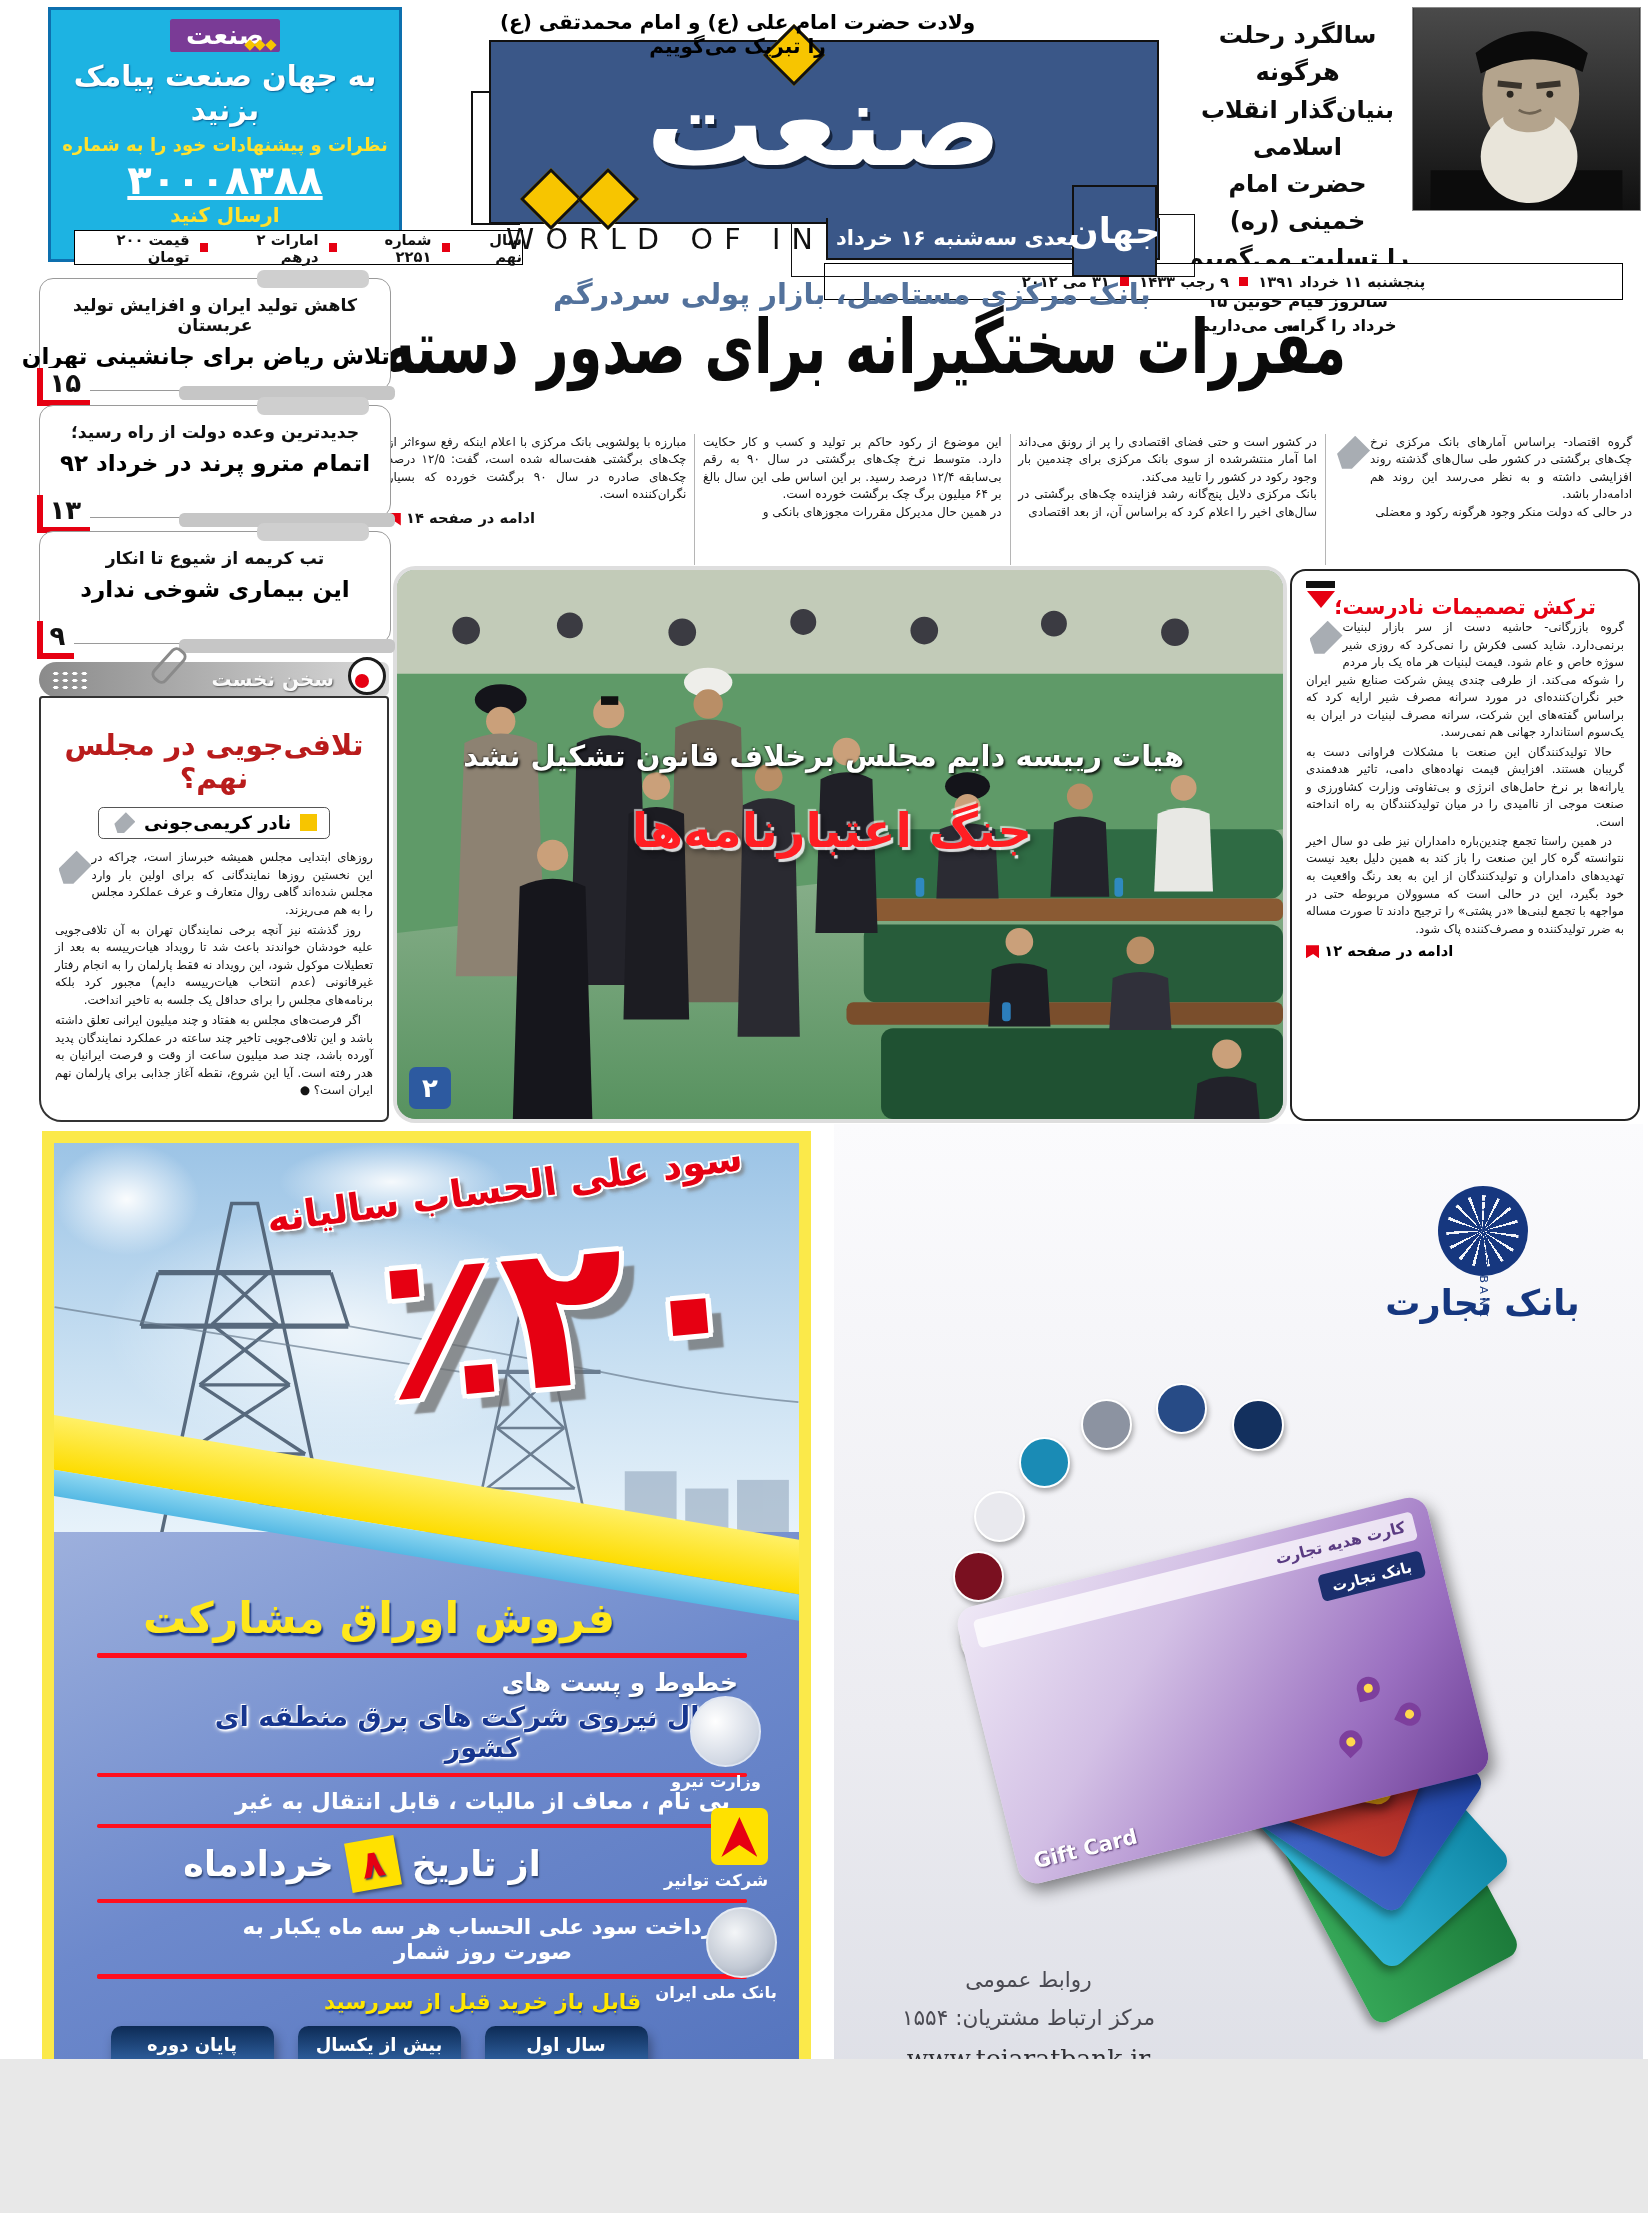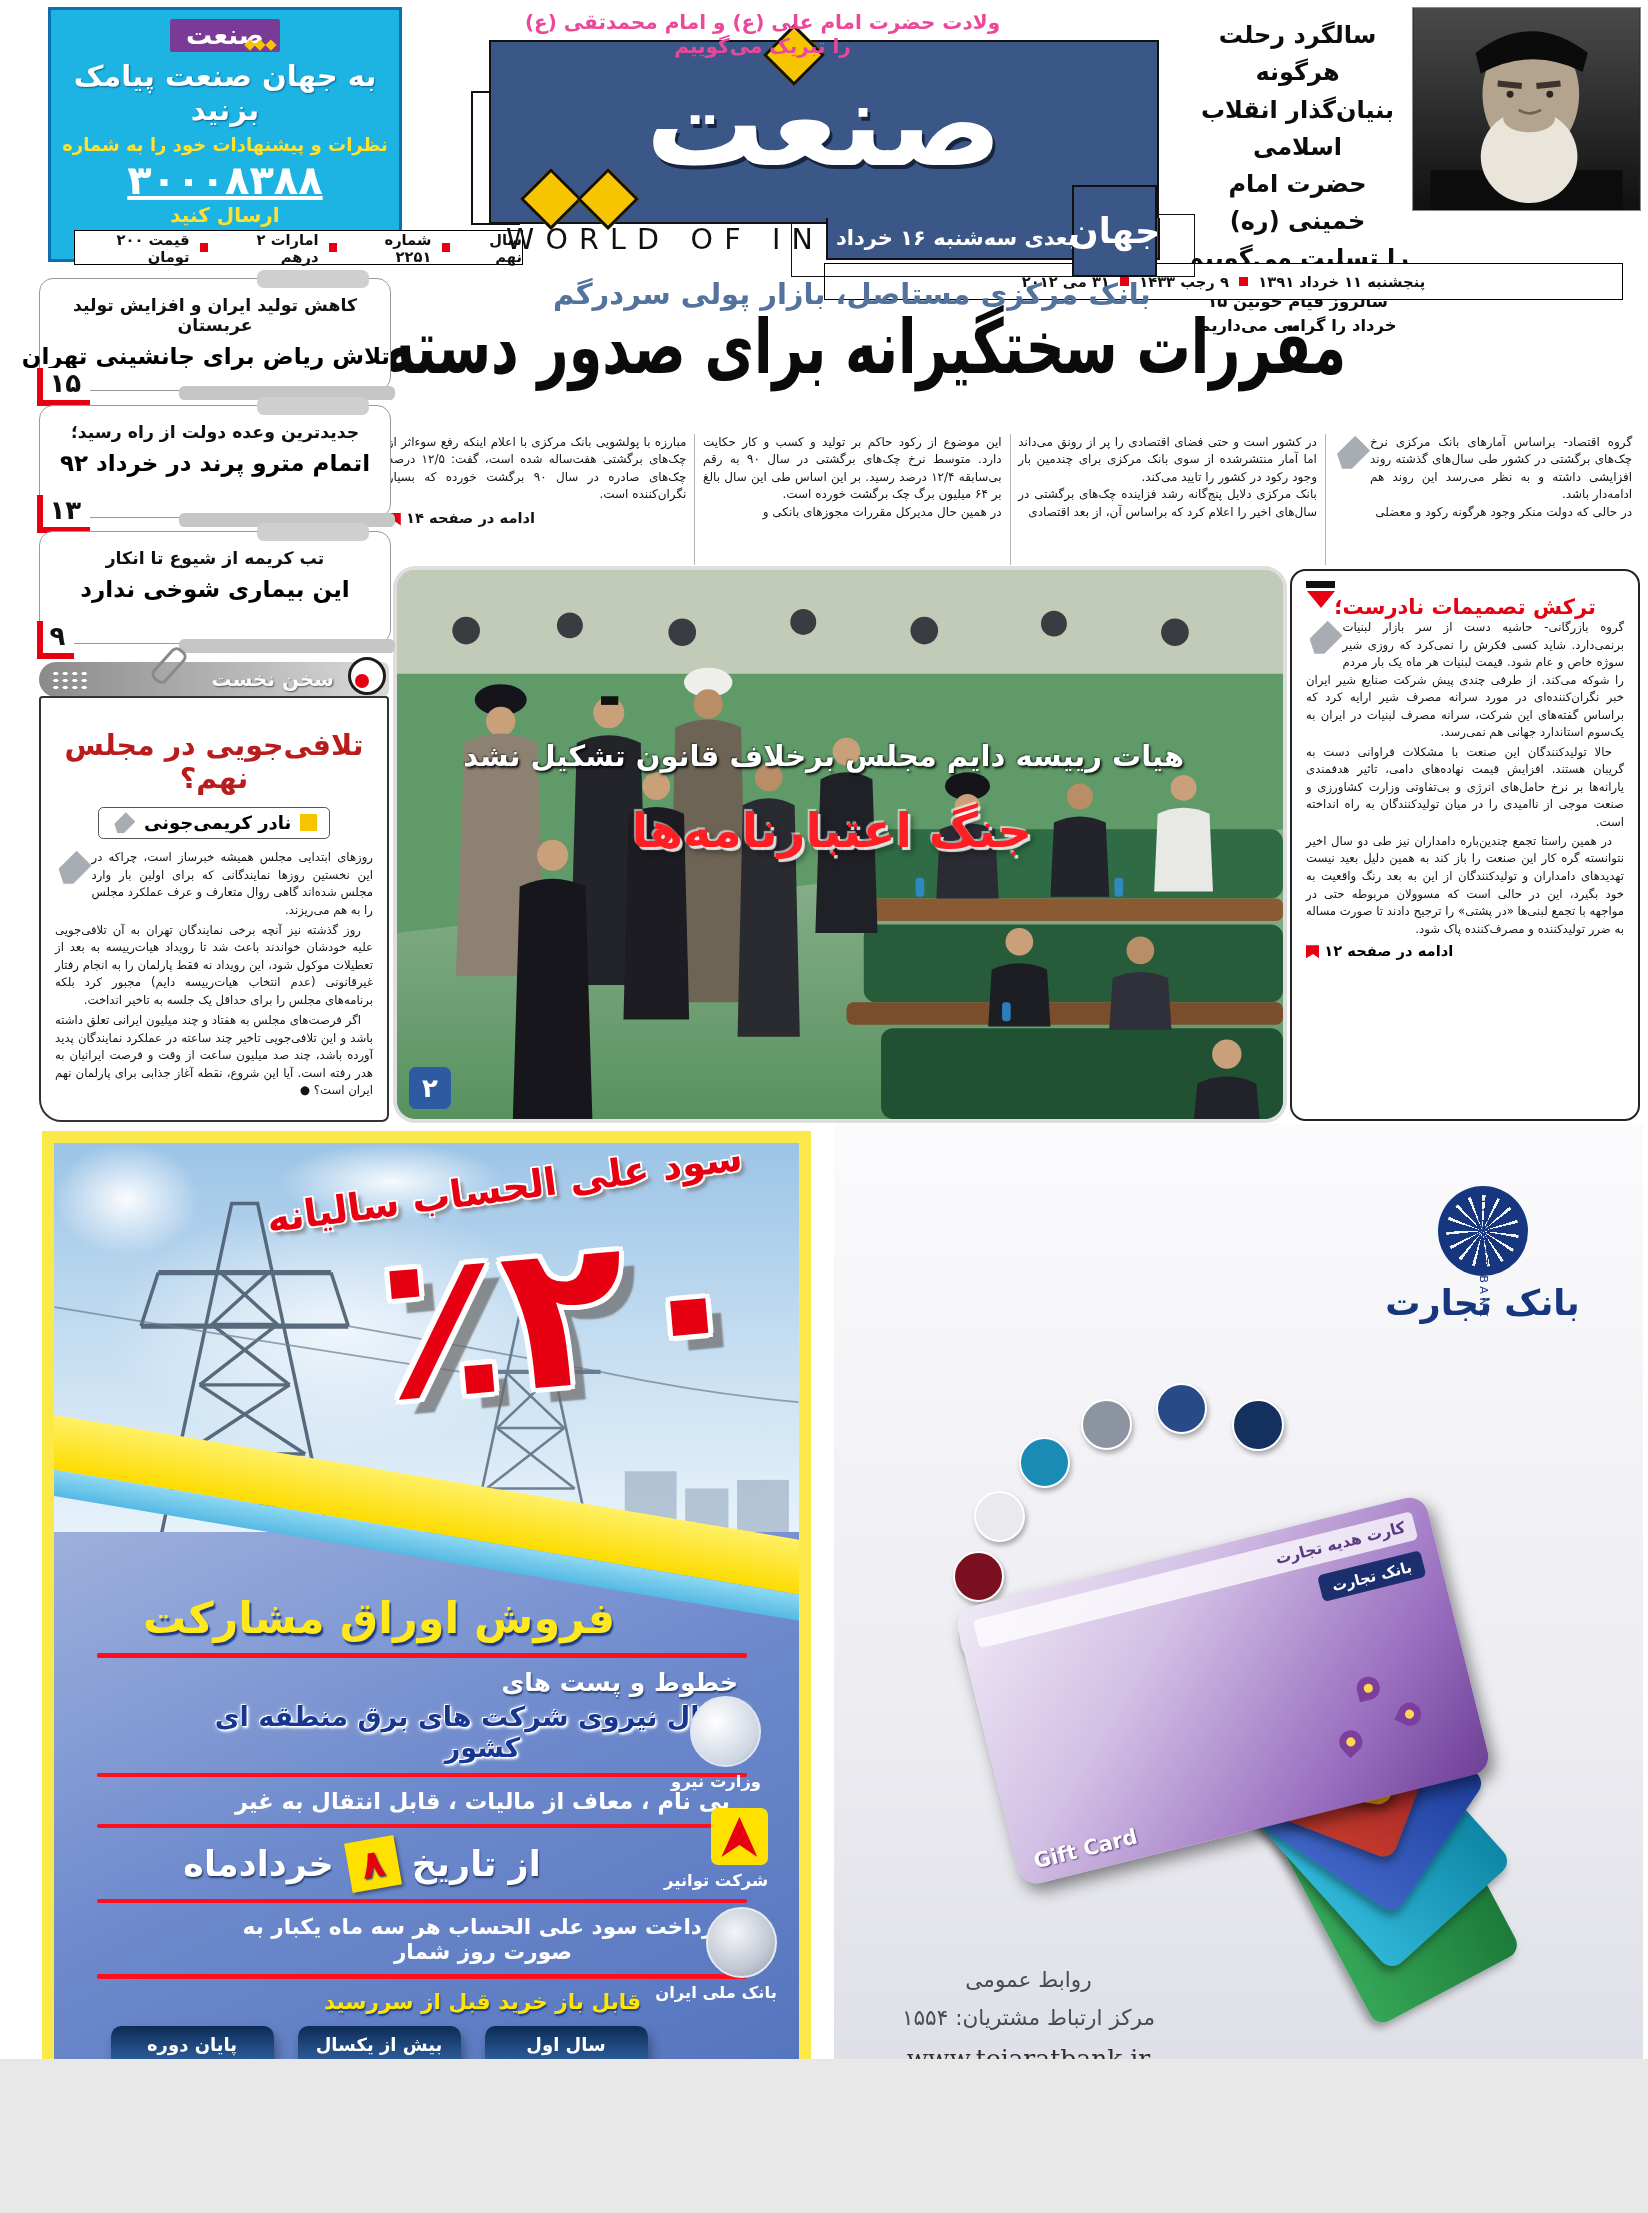--- a/index.html
+++ b/index.html
@@ -13,21 +13,21 @@
   .sms-logo{display:inline-block;margin-top:8.6px;background:#7a3b96;color:#fff;font-weight:bold;
             font-size:26px;padding:1.7px 15.6px;border-radius:2.6px;position:relative;}
   .sms-logo .dots{position:absolute;right:5.2px;bottom:3.5px;display:flex;gap:2.6px;}
   .sms-logo .dots i{width:7.8px;height:7.8px;background:#f7c500;transform:rotate(45deg);display:block;}
   .sms-l1{font-size:29px;font-weight:bold;margin-top:7px;text-shadow:0.9px 0.9px 1.7px #0b5d91;}
   .sms-l2{font-size:18px;font-weight:bold;color:#ffe12e;margin-top:7px;}
   .sms-num{font-size:40px;font-weight:bold;letter-spacing:3.5px;margin-top:1.7px;text-decoration:underline;}
   .sms-l3{font-size:20px;font-weight:bold;color:#ffe12e;margin-top:0px;}
   .sms-site{font-size:20px;margin-top:3.5px;direction:ltr;}
 
-  .congrats{left:514px;top:10.4px;width:497px;text-align:center;color:#ec4899;
+  .congrats{left:489px;top:10.4px;width:497px;text-align:center;color:#000000;
             font-size:20px;font-weight:bold;z-index:6;}
 
   .mast-white{left:471px;top:91px;width:45px;height:130px;background:#fff;border:2.6px solid #111;z-index:1;}
   .masthead{left:489px;top:40px;width:666px;height:180px;background:#3a5788;border:2.6px solid #111;z-index:2;
             text-align:center;}
   .mast-text{color:#fff;font-size:119px;font-weight:bold;line-height:164px;
              text-shadow:2.6px 3.5px 0 #16253f;}
   .dia{position:absolute;width:38px;height:38px;background:#f7c500;border:3.5px solid #111;
        transform:rotate(45deg);z-index:4;}
   .mast-strip{left:826px;top:218px;width:330px;height:40px;background:#3a5788;border:2.6px solid #111;border-top:none;

